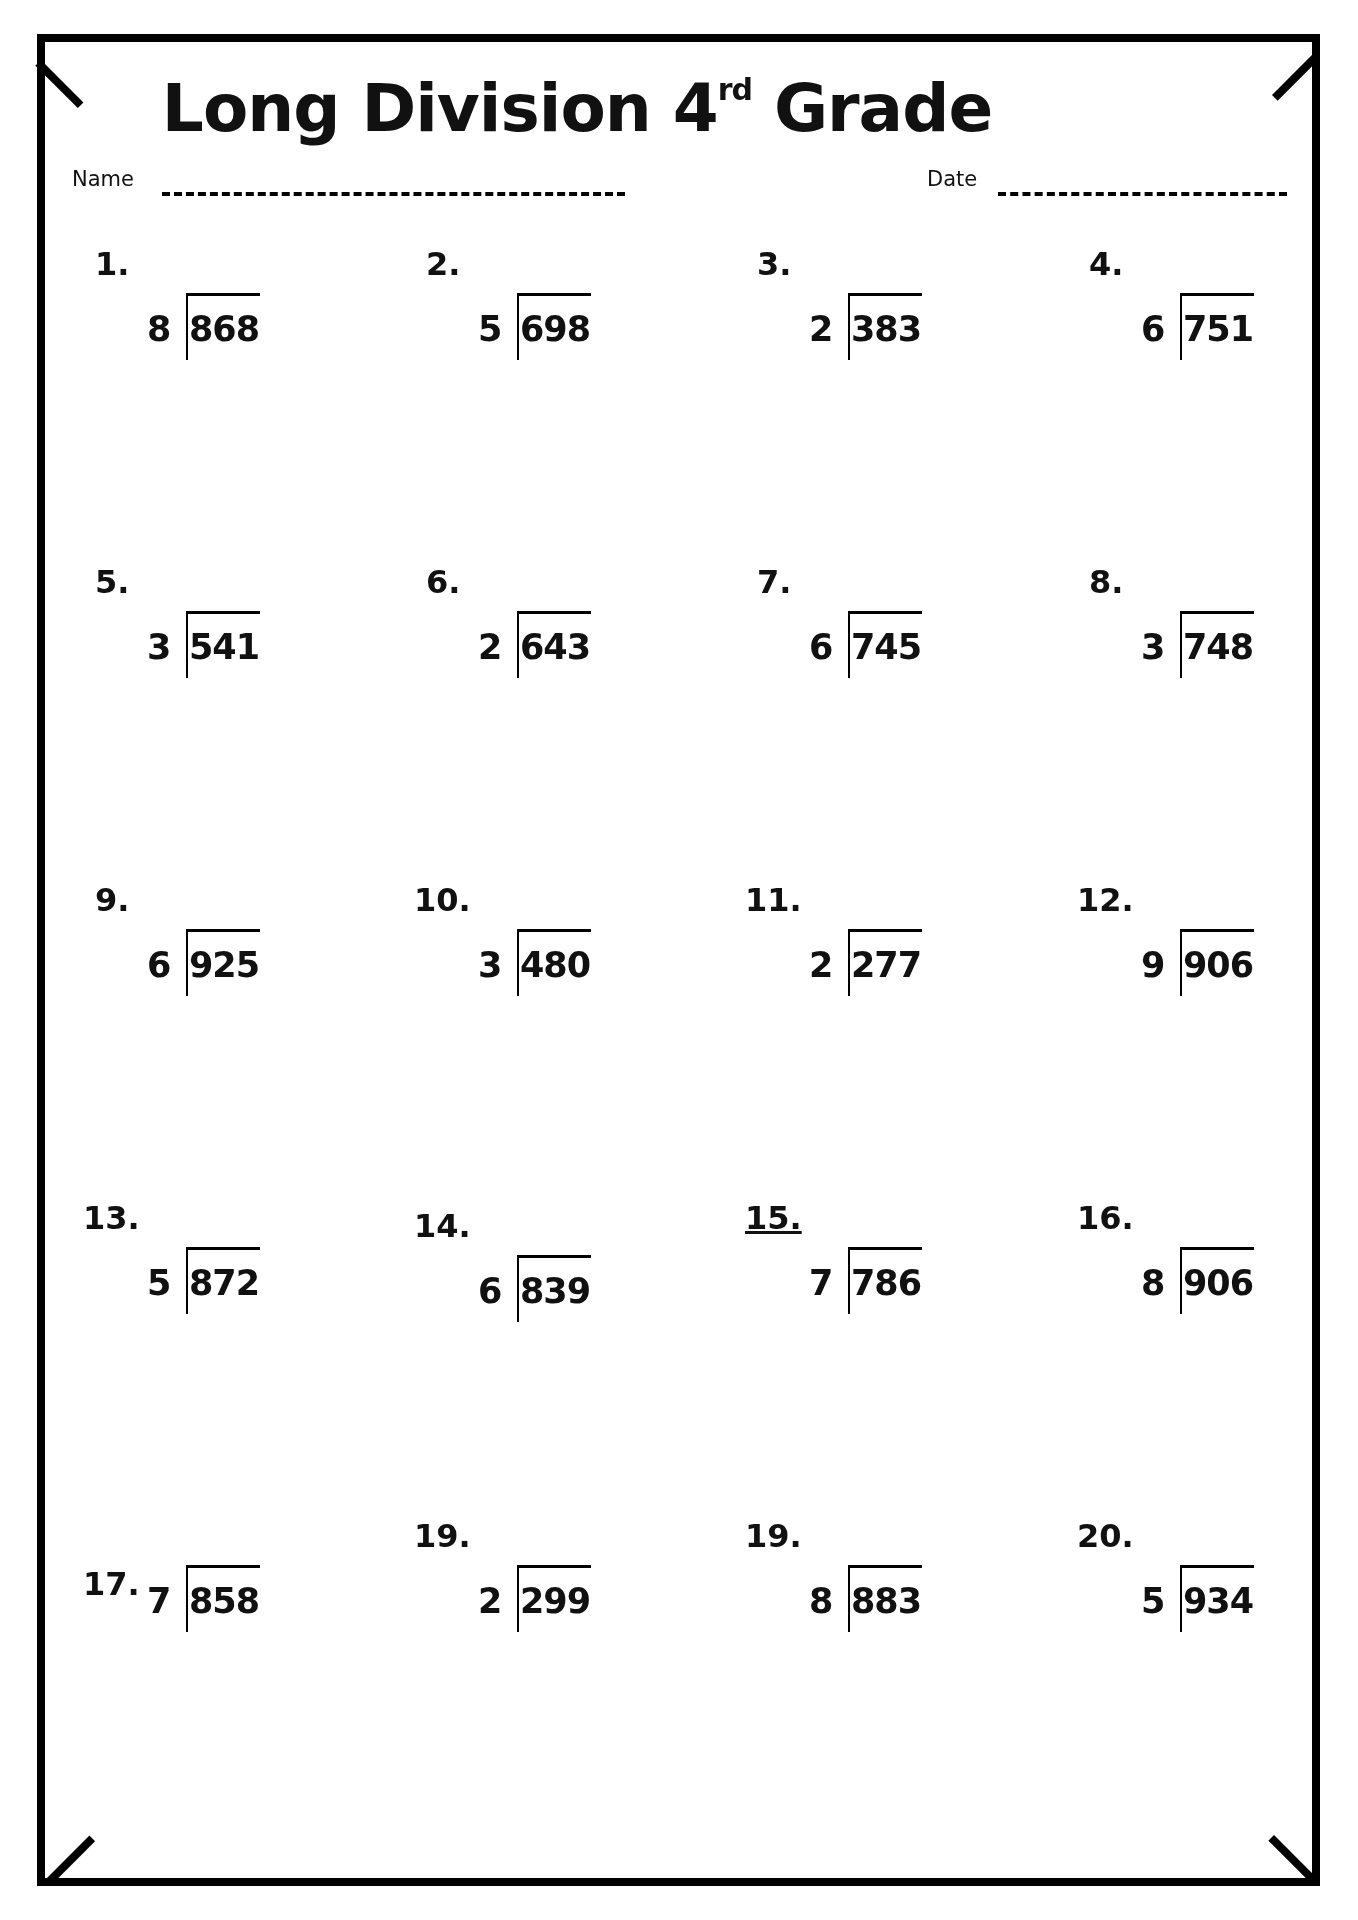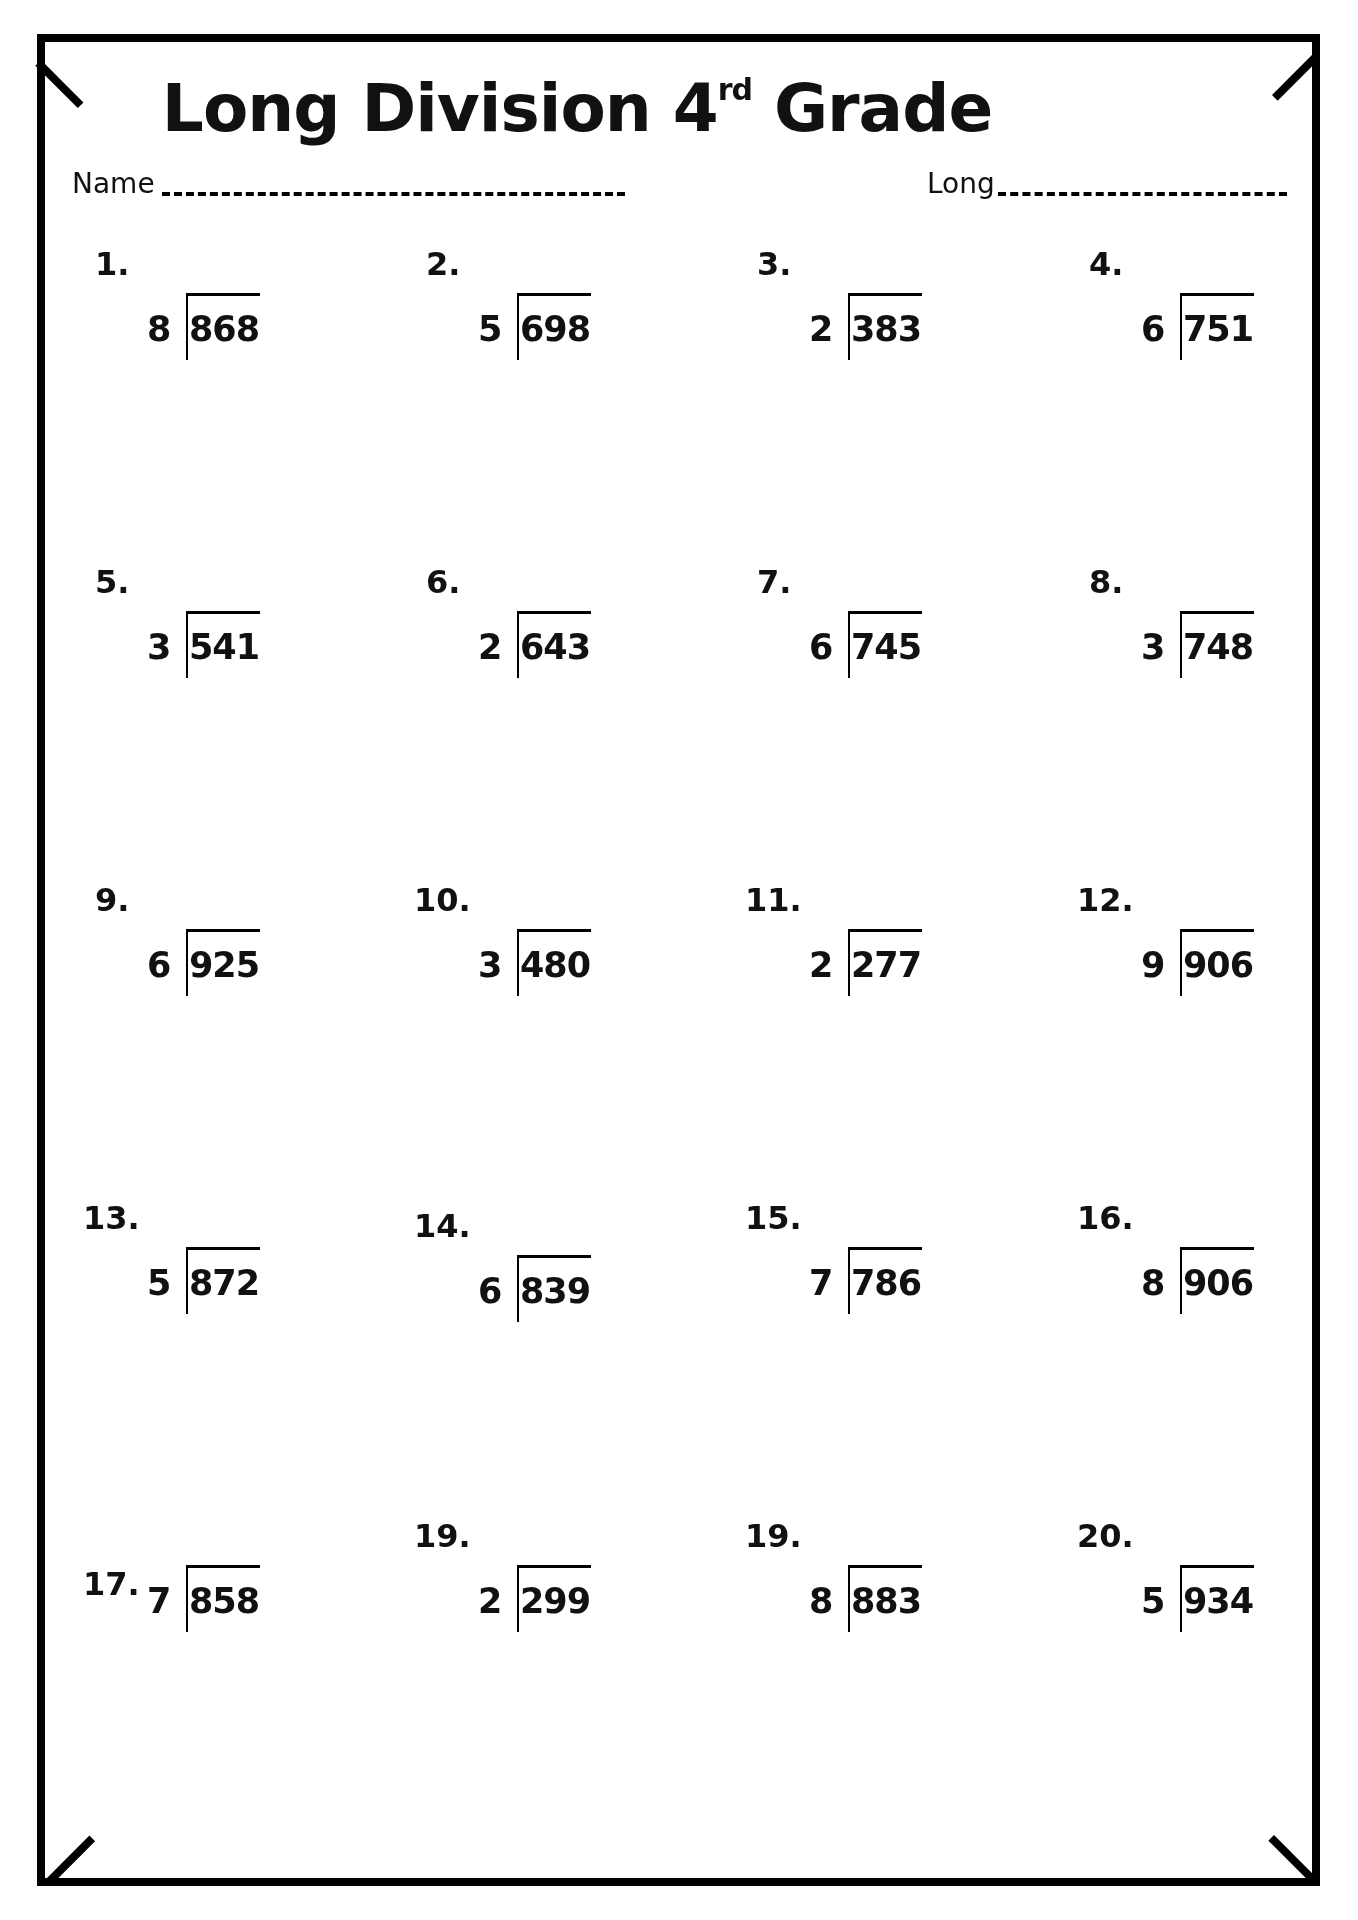--- a/index.html
+++ b/index.html
@@ -9,21 +9,21 @@
              border: 8px solid #000; box-sizing: content-box; }
     .corner { position: absolute; width: 60px; height: 8px; background: #000; }
     .c-tl { left: 41px; top: 60px; transform: rotate(45deg); transform-origin: 0 0; }
     .c-tr { left: 1272px; top: 95px; transform: rotate(-45deg); transform-origin: 0 0; }
     .c-bl { left: 47px; top: 1878px; transform: rotate(-45deg); transform-origin: 0 0; }
     .c-br { left: 1274px; top: 1835px; transform: rotate(45deg); transform-origin: 0 0; }
     .title { position: absolute; left: 0; width: 1154px; top: 70px; text-align: center;
              font-family: "DejaVu Sans", sans-serif; font-size: 66px; font-weight: bold;
              letter-spacing: -1px; }
     .title sup { font-size: 30px; position: relative; top: -8px; font-weight: bold; }
-    .field-label { position: absolute; font-size: 28px; top: 167px; }
+    .field-label { position: absolute; font-size: 21px; top: 167px; }
     .field-line { position: absolute; top: 192px; height: 0;
                   border-top: 4px dashed #000; }
     .problem { position: absolute; width: 300px; height: 140px; }
     .p-num { position: absolute; top: 0; right: 212px; font-size: 32px; font-weight: bold;
              line-height: 1; }
     .p-divisor { position: absolute; top: 64px; right: 128px; font-size: 35px; font-weight: bold;
                  line-height: 1; }
     .p-bracket { position: absolute; left: 91px; top: 45px; width: 74px; height: 67px;
                  border-left: 2px solid #000; border-top: 3px solid #000; box-sizing: border-box; }
     .p-dividend { position: absolute; left: 94px; top: 64px; font-size: 35px; font-weight: bold;
@@ -35,21 +35,21 @@
 <div class="frame"></div>
 <div class="corner c-tl"></div>
 <div class="corner c-tr"></div>
 <div class="corner c-bl"></div>
 <div class="corner c-br"></div>
 
 <div class="title"><span>Long Division 4</span><sup>rd</sup><span> Grade</span></div>
 
 <div class="field-label" style="left:72px;">Name</div>
 <div class="field-line" style="left:162px; width:463px;"></div>
-<div class="field-label" style="left:927px;">Long</div>
+<div class="field-label" style="left:927px;">Date</div>
 <div class="field-line" style="left:998px; width:289px;"></div>
 
 <div id="problems">
     <div class="problem" style="left: 95px; top: 248px;">
       <span class="p-num" style="right: auto; left: 0px;">1.</span>
       <span class="p-divisor" style="right: auto; left: 52px;">8</span>
       <div class="p-bracket"></div>
       <span class="p-dividend">868</span>
     </div>
     <div class="problem" style="left: 426px; top: 248px;">
@@ -124,21 +124,21 @@
       <div class="p-bracket"></div>
       <span class="p-dividend">872</span>
     </div>
     <div class="problem" style="left: 426px; top: 1202px; margin-top: 8px;">
       <span class="p-num" style="right: auto; left: -12px;">14.</span>
       <span class="p-divisor" style="right: auto; left: 52px;">6</span>
       <div class="p-bracket"></div>
       <span class="p-dividend">839</span>
     </div>
     <div class="problem" style="left: 757px; top: 1202px;">
-      <span class="p-num" style="right: auto; left: -12px;">15.</span>
+      <span class="p-num" style="right: auto; left: -12px; text-decoration: underline;">15.</span>
       <span class="p-divisor" style="right: auto; left: 52px;">7</span>
       <div class="p-bracket"></div>
       <span class="p-dividend">786</span>
     </div>
     <div class="problem" style="left: 1089px; top: 1202px;">
       <span class="p-num" style="right: auto; left: -12px;">16.</span>
       <span class="p-divisor" style="right: auto; left: 52px;">8</span>
       <div class="p-bracket"></div>
       <span class="p-dividend">906</span>
     </div>

